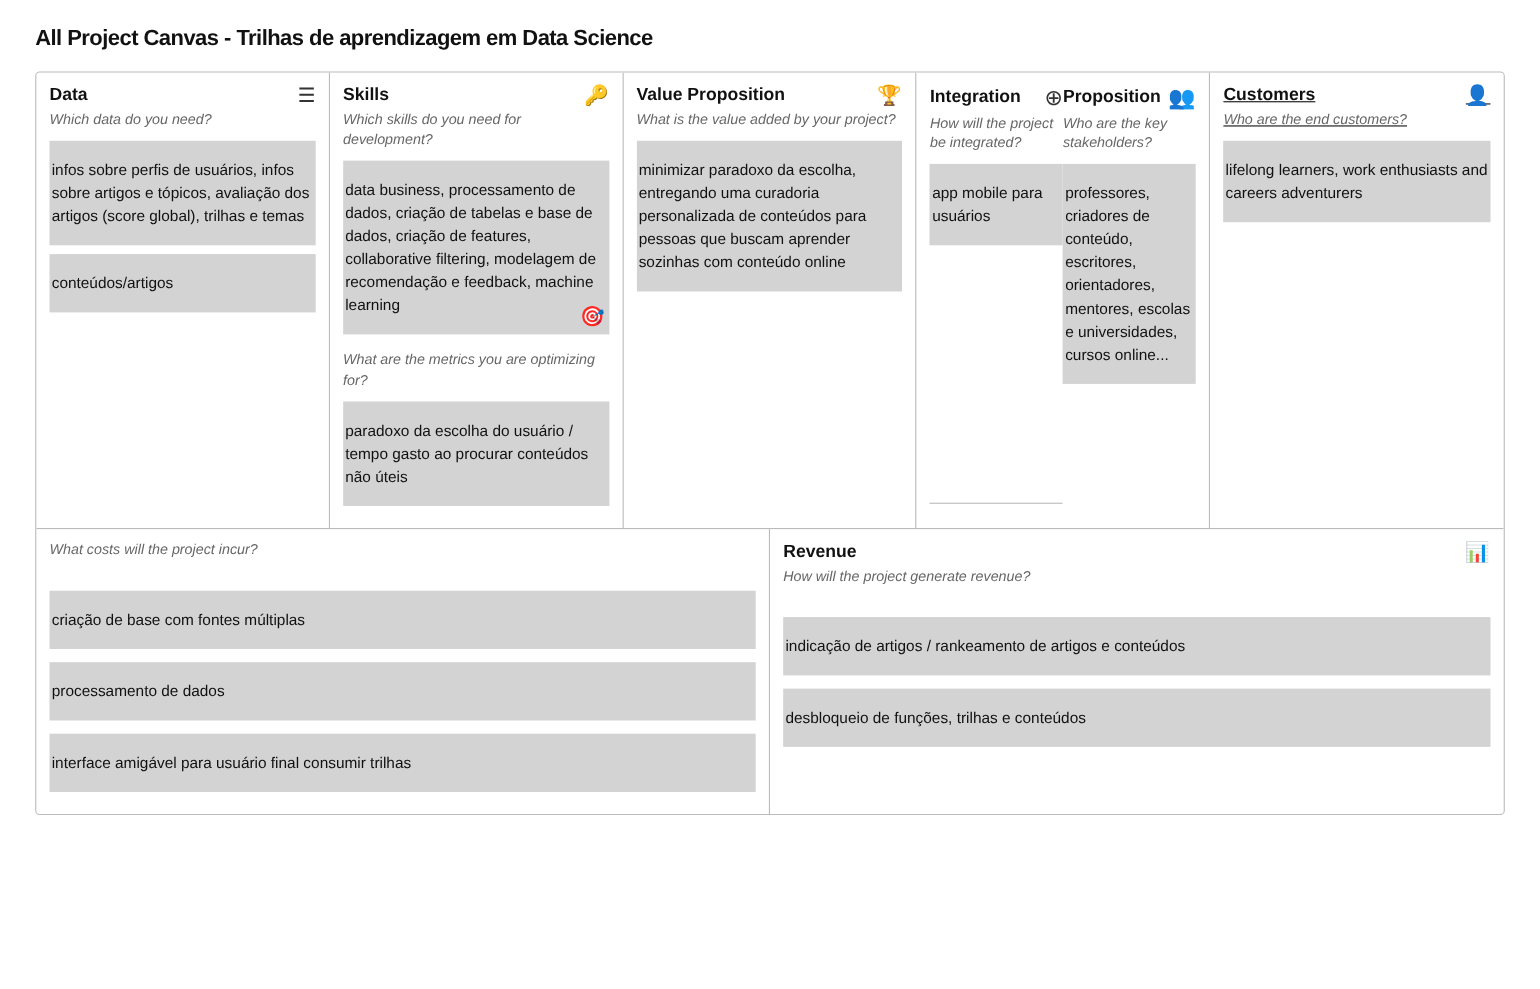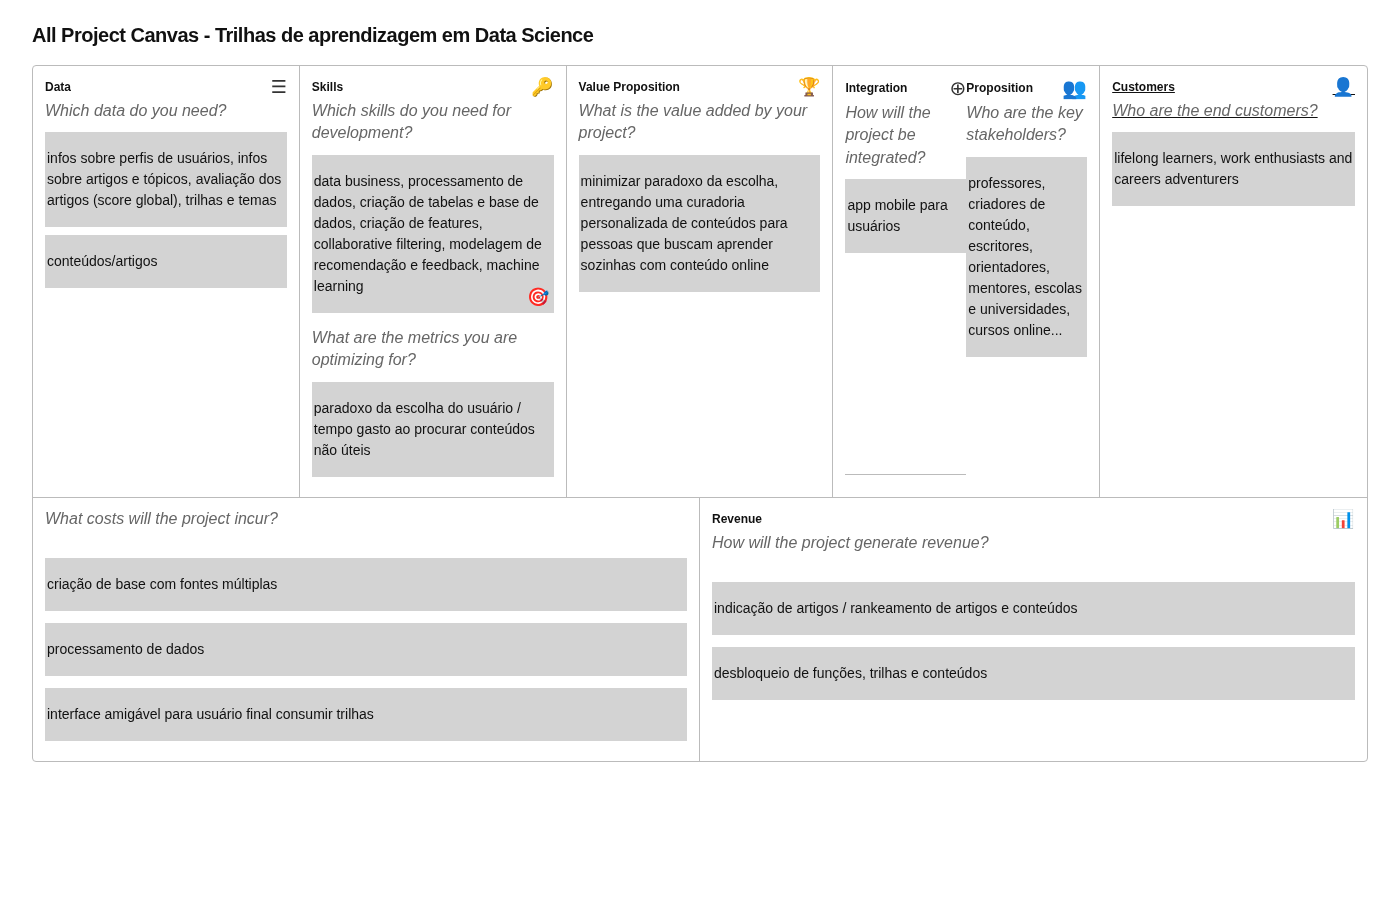--- a/index.html
+++ b/index.html
@@ -47,29 +47,29 @@
     .bottom-card:last-child {
       border-right: none;
     }
     .card-header {
       display: flex;
       justify-content: space-between;
       align-items: center;
       margin-bottom: 2px;
     }
     .card-title {
-      font-size: 12px;
+      font-size: 16px;
       font-weight: 700;
     }
     .card-icon {
       font-size: 18px;
       color: #333;
     }
     .card-subtitle {
-      font-size: 16px;
+      font-size: 13px;
       color: #666;
       font-style: italic;
       margin-bottom: 10px;
       line-height: 1.4;
     }
     .text-block {
       font-size: 14px;
       line-height: 1.5;
       margin-bottom: 8px;
       color: #111;

